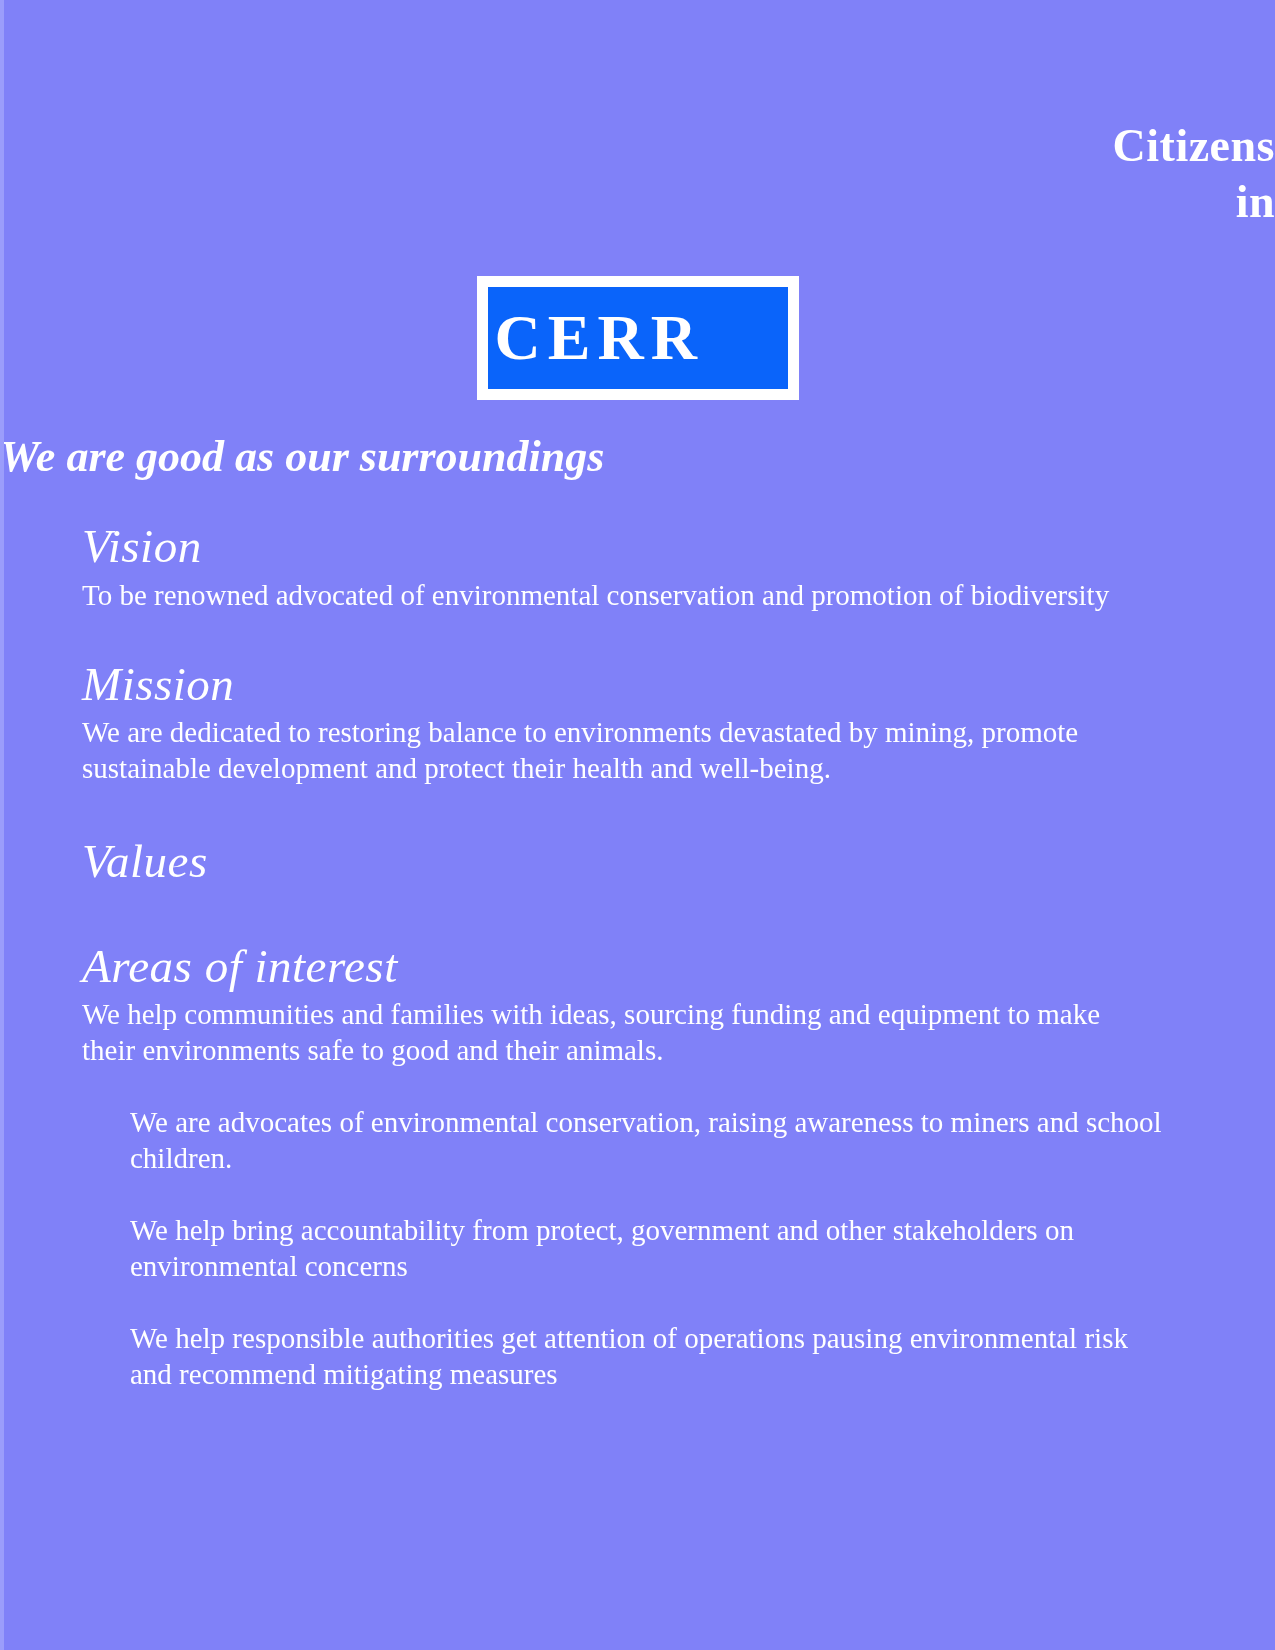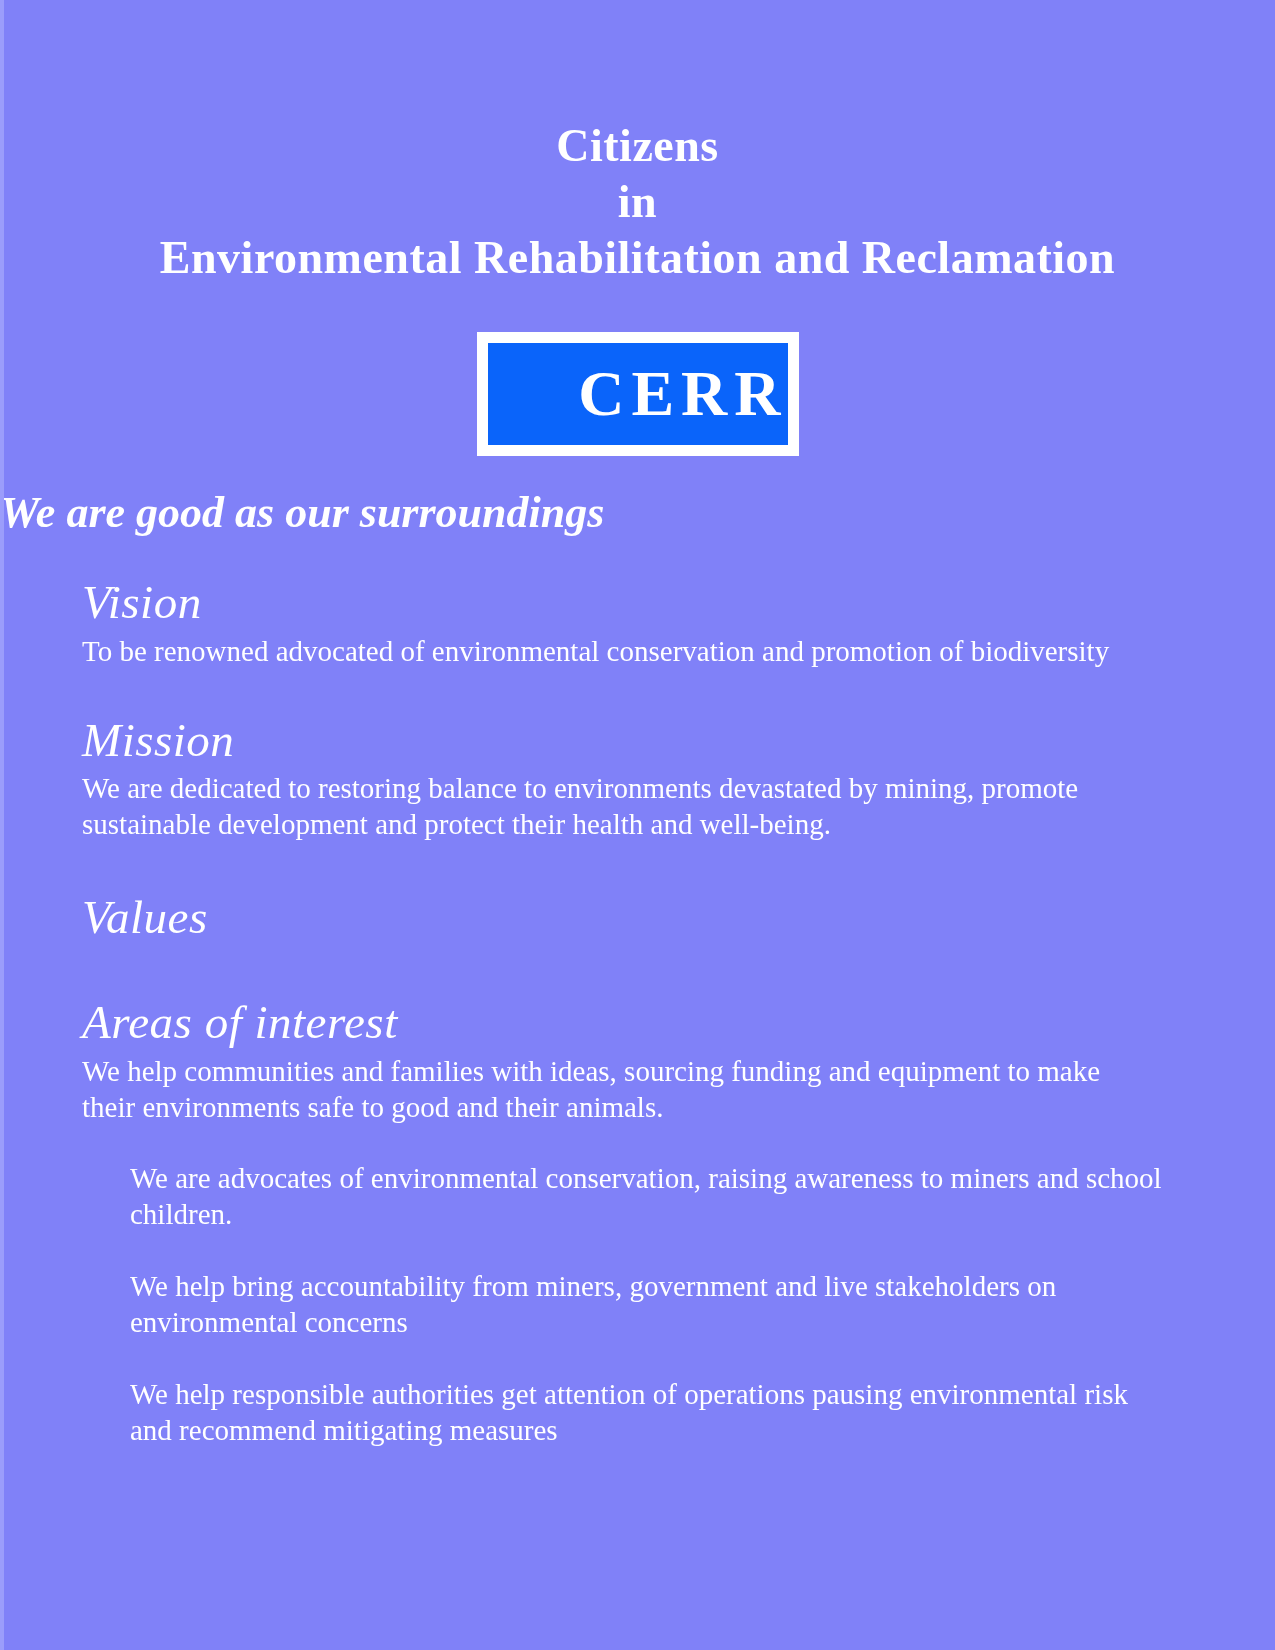--- a/index.html
+++ b/index.html
@@ -22,40 +22,40 @@
     overflow: hidden;
   }
   .edge-strip {
     position: absolute;
     left: 0; top: 0;
     width: 4px; height: 100%;
     background: var(--edge-strip);
   }
   .title-block {
     padding-top: 118px;
-    text-align: center;
+    text-align: right;
     font-weight: bold;
     font-size: 46px;
     line-height: 1.22;
     letter-spacing: 0.5px;
   }
   .logo-outer {
     width: 322px;
     height: 124px;
     margin: 46px auto 0 auto;
     background: var(--logo-border);
     padding: 11px;
   }
   .logo-inner {
     width: 100%;
     height: 100%;
     background: var(--logo-blue);
     display: flex;
     align-items: center;
-    justify-content: flex-end;
+    justify-content: flex-start;
   }
   .logo-text {
     font-weight: bold;
     font-size: 64px;
     letter-spacing: 7px;
     padding-left: 7px; 
     line-height: 1;
   }
   .tagline {
     margin-top: 31px;
@@ -92,21 +92,20 @@
   .section-areas p + p { margin-top: 36px; margin-left: 48px; }
 </style>
 </head>
 <body>
 
 <div class="edge-strip"></div>
 
 <header class="title-block">
   <div>Citizens</div>
   <div>in</div>
-  <div>Environmental Rehabilitation and Reclamation</div>
 </header>
 
 <div class="logo-outer">
   <div class="logo-inner">
     <span class="logo-text">CERR</span>
   </div>
 </div>
 
 <div class="tagline">We are good as our surroundings</div>
 
@@ -123,17 +122,17 @@
   </section>
 
   <section class="section section-values">
     <h2>Values</h2>
   </section>
 
   <section class="section section-areas">
     <h2>Areas of interest</h2>
     <p>We help communities and families with ideas, sourcing funding and equipment to make their environments safe to good and their animals.</p>
     <p>We are advocates of environmental conservation, raising awareness to miners and school children.</p>
-    <p>We help bring accountability from miners, government and live stakeholders on environmental concerns</p>
+    <p>We help bring accountability from protect, government and other stakeholders on environmental concerns</p>
     <p>We help responsible authorities get attention of operations pausing environmental risk and recommend mitigating measures</p>
   </section>
 
 </main>
 
 </body></html>

